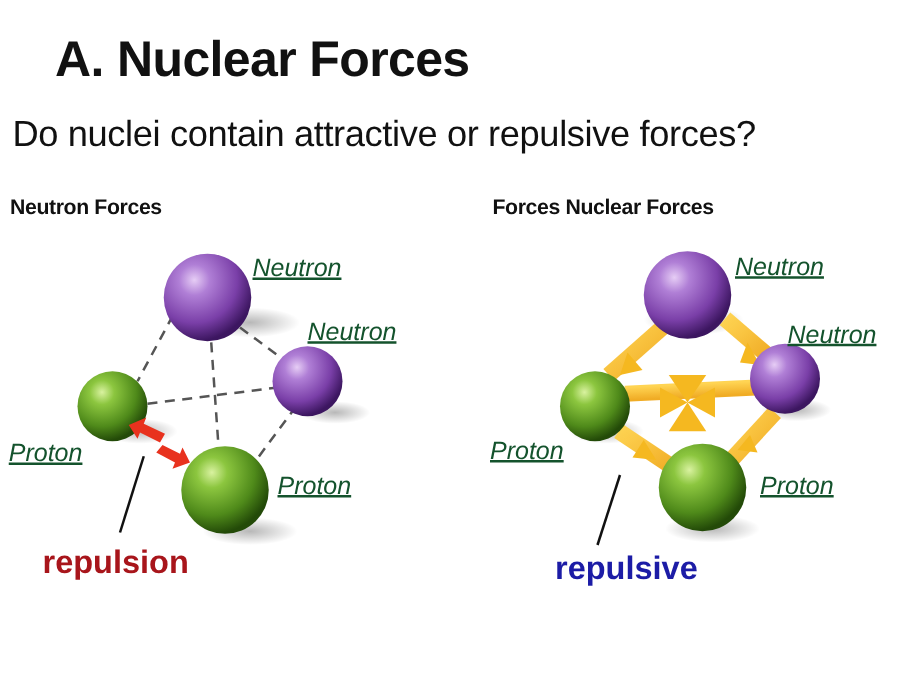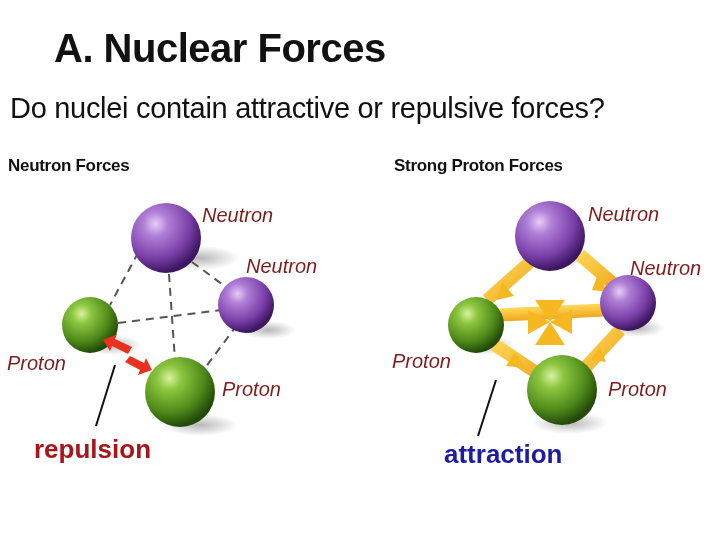--- a/index.html
+++ b/index.html
@@ -1,23 +1,23 @@
 <!DOCTYPE html>
 <html><head>
 <meta charset="utf-8">
 <style>
   html, body { margin: 0; padding: 0; background: #ffffff; }
   body { width: 720px; height: 539px; position: relative; overflow: hidden;
          font-family: "Liberation Sans", "DejaVu Sans", sans-serif; color: #111; }
-  .title { position: absolute; left: 54px; top: 26px; font-size: 40px; font-weight: bold;
+  .title { position: absolute; left: 44px; top: 26px; font-size: 40px; font-weight: bold;
            letter-spacing: -0.5px; margin: 0; }
   .subtitle { position: absolute; left: 10px; top: 92px; font-size: 29px; font-weight: normal;
               letter-spacing: -0.3px; margin: 0; color: #111; text-align: center; }
   .panel-title { position: absolute; top: 156px; font-size: 17px; font-weight: bold; letter-spacing: -0.3px; }
-  .lbl { position: absolute; font-style: italic; font-size: 20px; color: #7f1d1d; }
+  .lbl { position: absolute; font-style: italic; font-size: 20px; color: #14532d; text-decoration: underline; }
   .word { position: absolute; font-size: 26px; font-weight: bold; 
           text-decoration-thickness: 3px; text-underline-offset: 3px; }
   svg.dia { position: absolute; left: 0; top: 0; }
 </style>
 </head>
 <body>
 
 <h1 class="title">A.  Nuclear Forces</h1>
 <h2 class="subtitle">Do nuclei contain attractive or repulsive forces?</h2>
 
@@ -106,18 +106,18 @@
   </g>
 </svg>
 
 <div class="panel-title" style="left:8px;">Neutron Forces</div>
 <div class="lbl" style="left:202px; top:204px;">Neutron</div>
 <div class="lbl" style="left:246px; top:255px;">Neutron</div>
 <div class="lbl" style="left:7px; top:352px;">Proton</div>
 <div class="lbl" style="left:222px; top:378px;">Proton</div>
 <div class="word" style="left:34px; top:434px; color:#a8151b;">repulsion</div>
 
-<div class="panel-title" style="left:394px;">Strong Proton Forces</div>
+<div class="panel-title" style="left:394px;">Forces Nuclear Forces</div>
 <div class="lbl" style="left:588px; top:203px;">Neutron</div>
 <div class="lbl" style="left:630px; top:257px;">Neutron</div>
 <div class="lbl" style="left:392px; top:350px;">Proton</div>
 <div class="lbl" style="left:608px; top:378px;">Proton</div>
-<div class="word" style="left:444px; top:439px; color:#1c1ca6;">attraction</div>
+<div class="word" style="left:444px; top:439px; color:#1c1ca6;">repulsive</div>
 
 </body></html>

